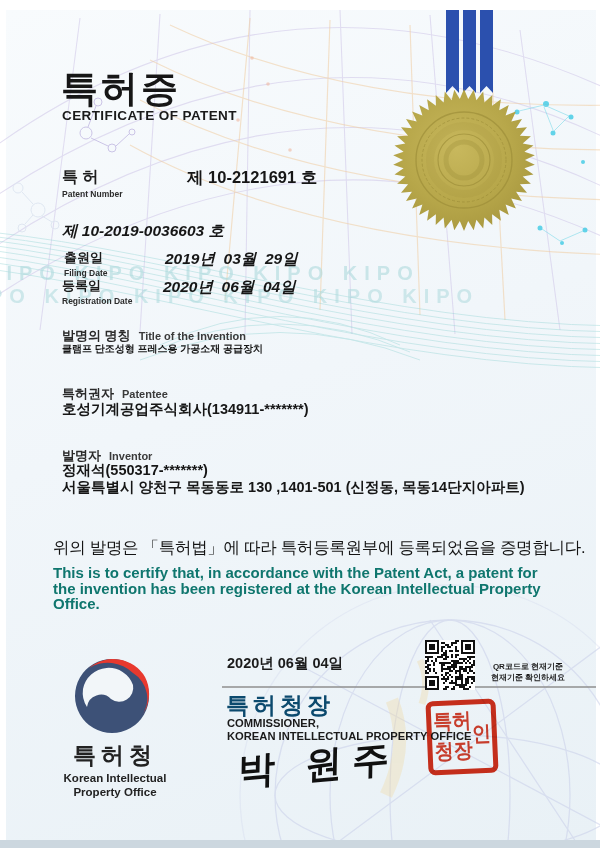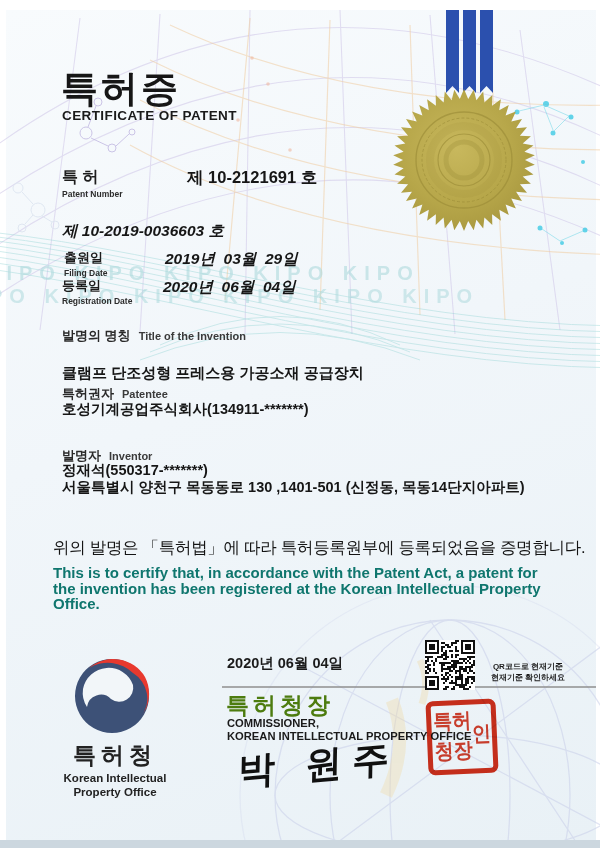--- a/index.html
+++ b/index.html
@@ -26,35 +26,35 @@
   .frow { display:flex; }
   .fl { width:101px; }
   .lbl-ko-lg { font-size:16px; font-weight:bold; color:#1d1d1d; }
   .lbl-ko-sm { font-size:13px; font-weight:bold; color:#1d1d1d; }
   .lbl-en { font-size:8.5px; font-weight:bold; color:#2c2c2c; margin-top:1px; }
   .val-lg { font-size:16.5px; font-weight:bold; white-space:pre; color:#161616;margin-left:24px; }
   .val { font-size:15.5px; font-weight:bold; white-space:pre; color:#161616;font-style:italic; }
 
   .sec-label { font-size:13px; font-weight:bold; color:#2a2a2a; }
   .sec-label .en { font-size:11px; font-weight:bold; color:#3a3a3a; margin-left:8px; }
-  .sec-text { font-size:15px; font-weight:bold; color:#161616; white-space:pre;margin-top:22px; }
+  .sec-text { font-size:10px; font-weight:bold; color:#161616; white-space:pre; }
   .sec-text-sm { font-size:14.5px; font-weight:bold; color:#161616; white-space:pre; }
 
   .stmt-ko { left:53px; top:537px; font-size:16.5px; font-weight:normal; color:#141414; letter-spacing:-0.3px; white-space:pre; }
   .stmt-en { left:53px; top:565px; width:495px; font-size:15px; font-weight:bold; color:#0f766e; line-height:15.5px; }
 
   
   .logo-box { left:71px; top:655px; width:82px; height:82px; }
   .org-ko { left:55px; top:740px; width:120px; text-align:center; font-size:23px; font-weight:600; letter-spacing:5px; color:#222; }
   .org-en { left:45px; top:772px; width:140px; text-align:center; font-size:11.5px; font-weight:bold; color:#222; line-height:13.5px; }
 
   
   .issue-date { left:227px; top:654px; font-size:14.5px; font-weight:600; color:#1b1b1b; }
   .issue-rule { left:222px; top:686px; width:374px; height:2px; background:#8f8f8f; opacity:.75; }
-  .comm-ko { left:226px; top:690px; font-size:23px; font-weight:bold; letter-spacing:4px; color:#4d7c0f; }
+  .comm-ko { left:226px; top:690px; font-size:23px; font-weight:bold; letter-spacing:4px; color:#0c4a6e; }
   .comm-en1 { left:227px; top:717px; font-size:11.2px; font-weight:bold; color:#1a1a1a; }
   .comm-en2 { left:227px; top:730px; font-size:11.2px; font-weight:bold; color:#1a1a1a; }
   .signature { left:238px; top:740px; font-size:37px; font-weight:bold; color:#101010;
     letter-spacing:10px; transform:rotate(-5deg) skewX(-6deg); white-space:pre; }
 
   
   .qr { left:425px; top:640px; width:50px; height:50px; background:#fff; }
   .qr-note { left:476px; top:661px; width:104px; text-align:center; font-size:8px; font-weight:bold; color:#1c1c1c; line-height:11px; }
 
   

